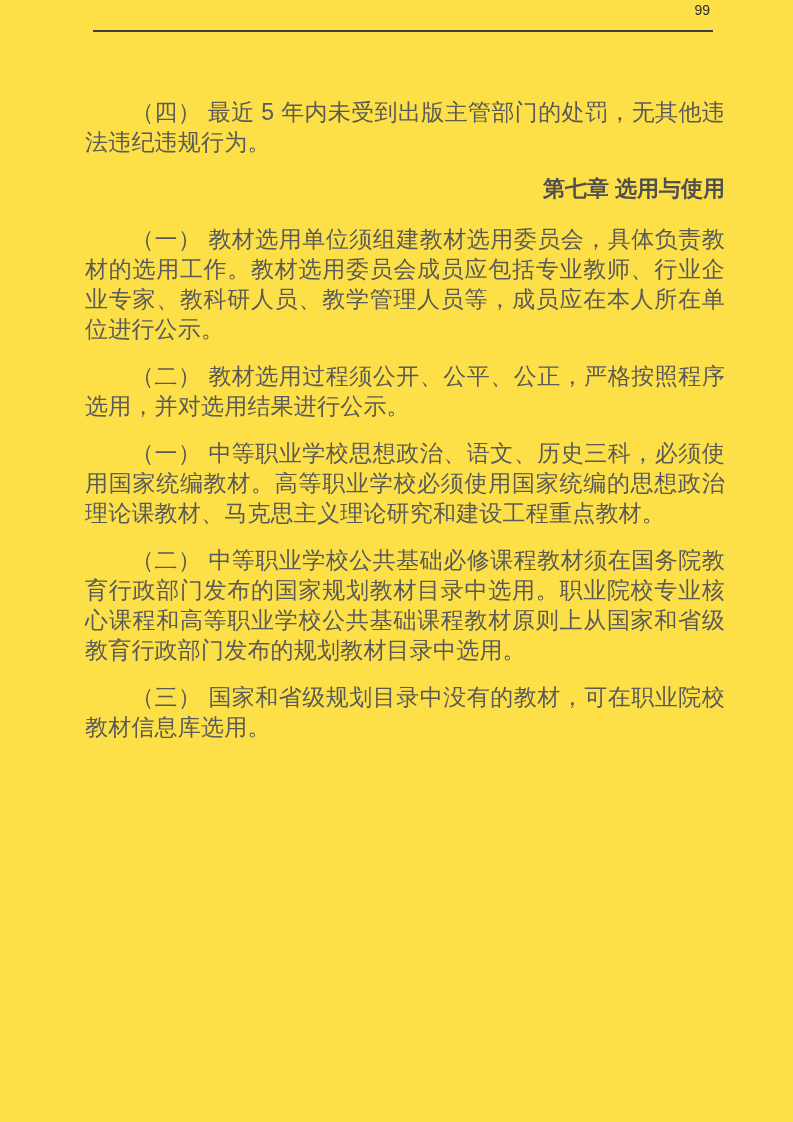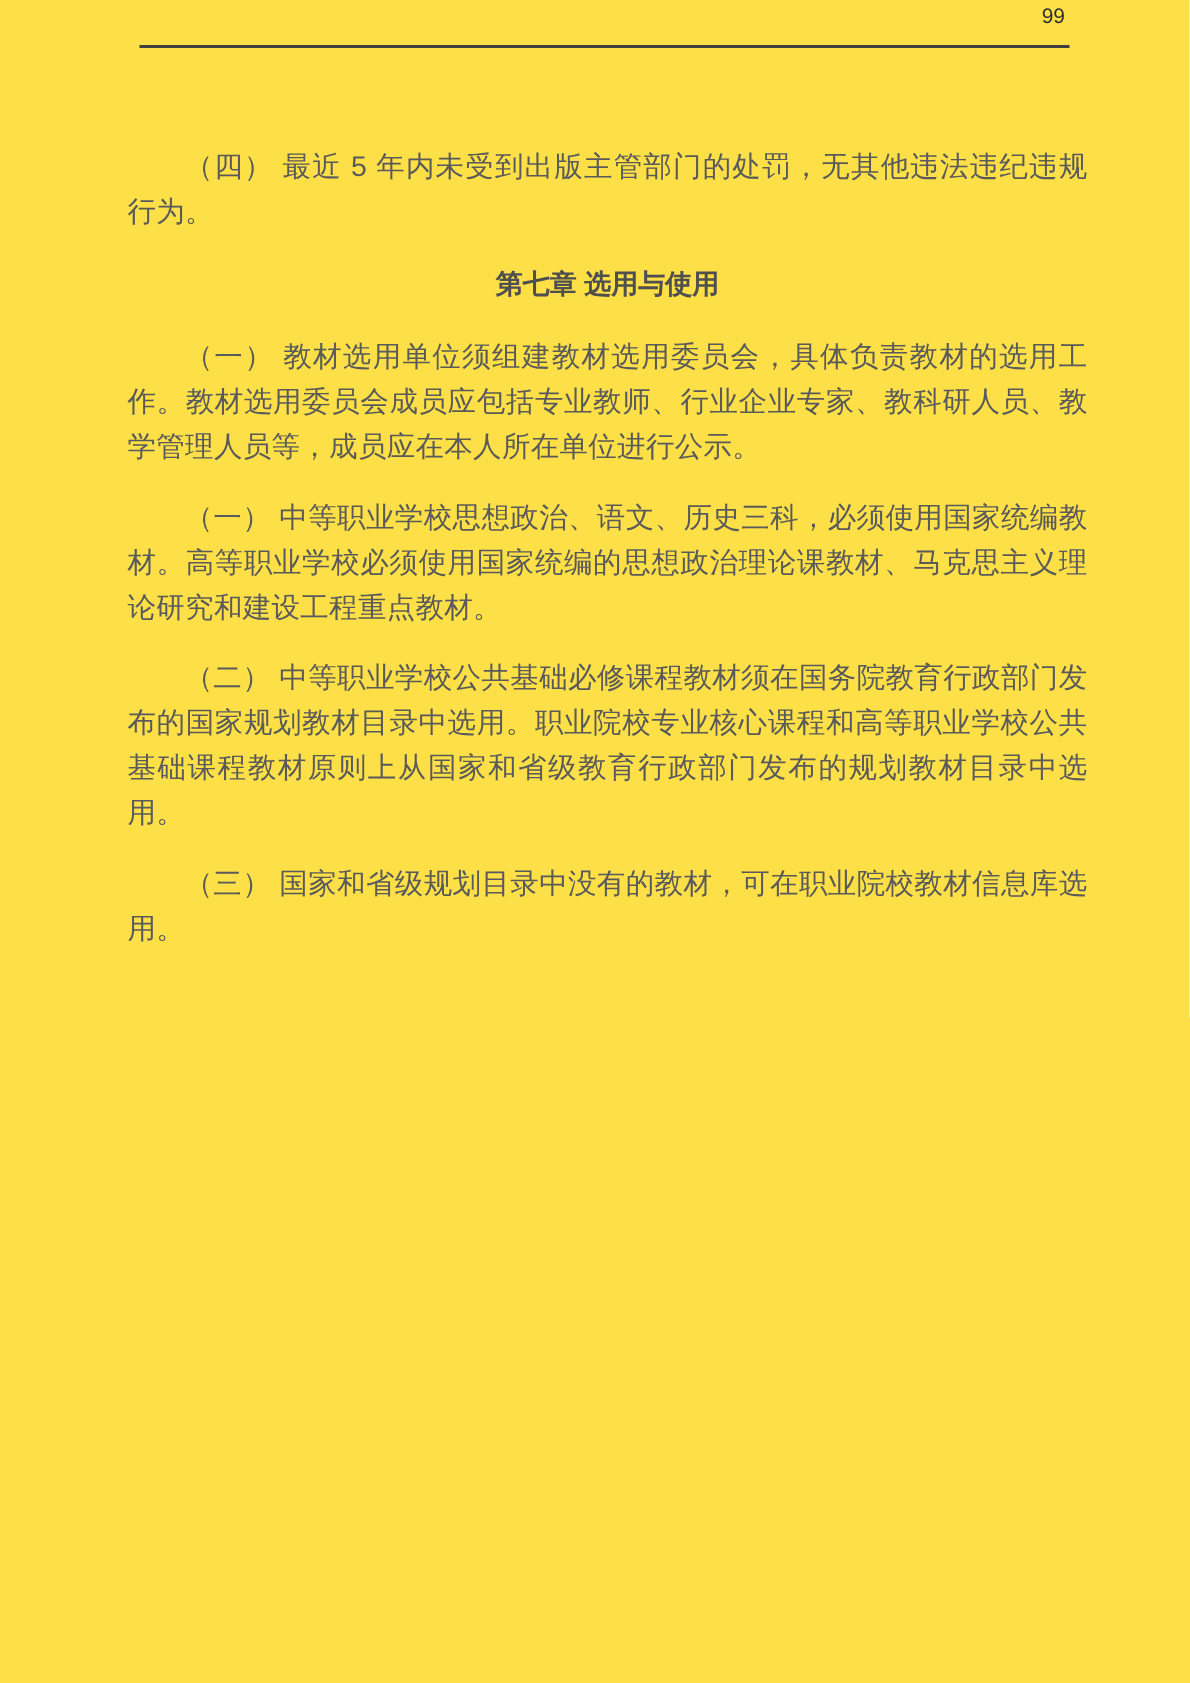--- a/index.html
+++ b/index.html
@@ -40,49 +40,50 @@
     background: #3f3f3f;
   }
   .doc-body {
     position: absolute;
     top: 97px;
     left: 85px;
     width: 640px;
   }
   .para {
     margin: 0 0 17px 0;
-    font-size: 19px;
+    font-size: 23px;
     line-height: 30px;
     color: #5a5a5a;
     text-align: justify;
     text-indent: 2em;
     letter-spacing: 0.2px;
   }
   .chapter-heading {
     margin: 0 0 20px 0;
-    font-size: 18px;
+    font-size: 22px;
     line-height: 30px;
     font-weight: 700;
     color: #4f4f4f;
-    text-align: center;
+    text-align: right;
     text-indent: 0;
   }
 </style>
 </head>
 <body>
 
 <div class="page">
 
   <header class="page-header">
     <span class="page-number">99</span>
     <div class="header-rule"></div>
   </header>
 
   <main class="doc-body">
     <p class="para">（四） 最近 5 年内未受到出版主管部门的处罚，无其他违法违纪违规行为。</p>
     <h2 class="chapter-heading">第七章 选用与使用</h2>
     <p class="para">（一） 教材选用单位须组建教材选用委员会，具体负责教材的选用工作。教材选用委员会成员应包括专业教师、行业企业专家、教科研人员、教学管理人员等，成员应在本人所在单位进行公示。</p>
+    <p class="para">（二） 教材选用过程须公开、公平、公正，严格按照程序选用，并对选用结果进行公示。</p>
     <p class="para">（一） 中等职业学校思想政治、语文、历史三科，必须使用国家统编教材。高等职业学校必须使用国家统编的思想政治理论课教材、马克思主义理论研究和建设工程重点教材。</p>
     <p class="para">（二） 中等职业学校公共基础必修课程教材须在国务院教育行政部门发布的国家规划教材目录中选用。职业院校专业核心课程和高等职业学校公共基础课程教材原则上从国家和省级教育行政部门发布的规划教材目录中选用。</p>
     <p class="para">（三） 国家和省级规划目录中没有的教材，可在职业院校教材信息库选用。</p>
   </main>
 
 </div>
 
 </body></html>

